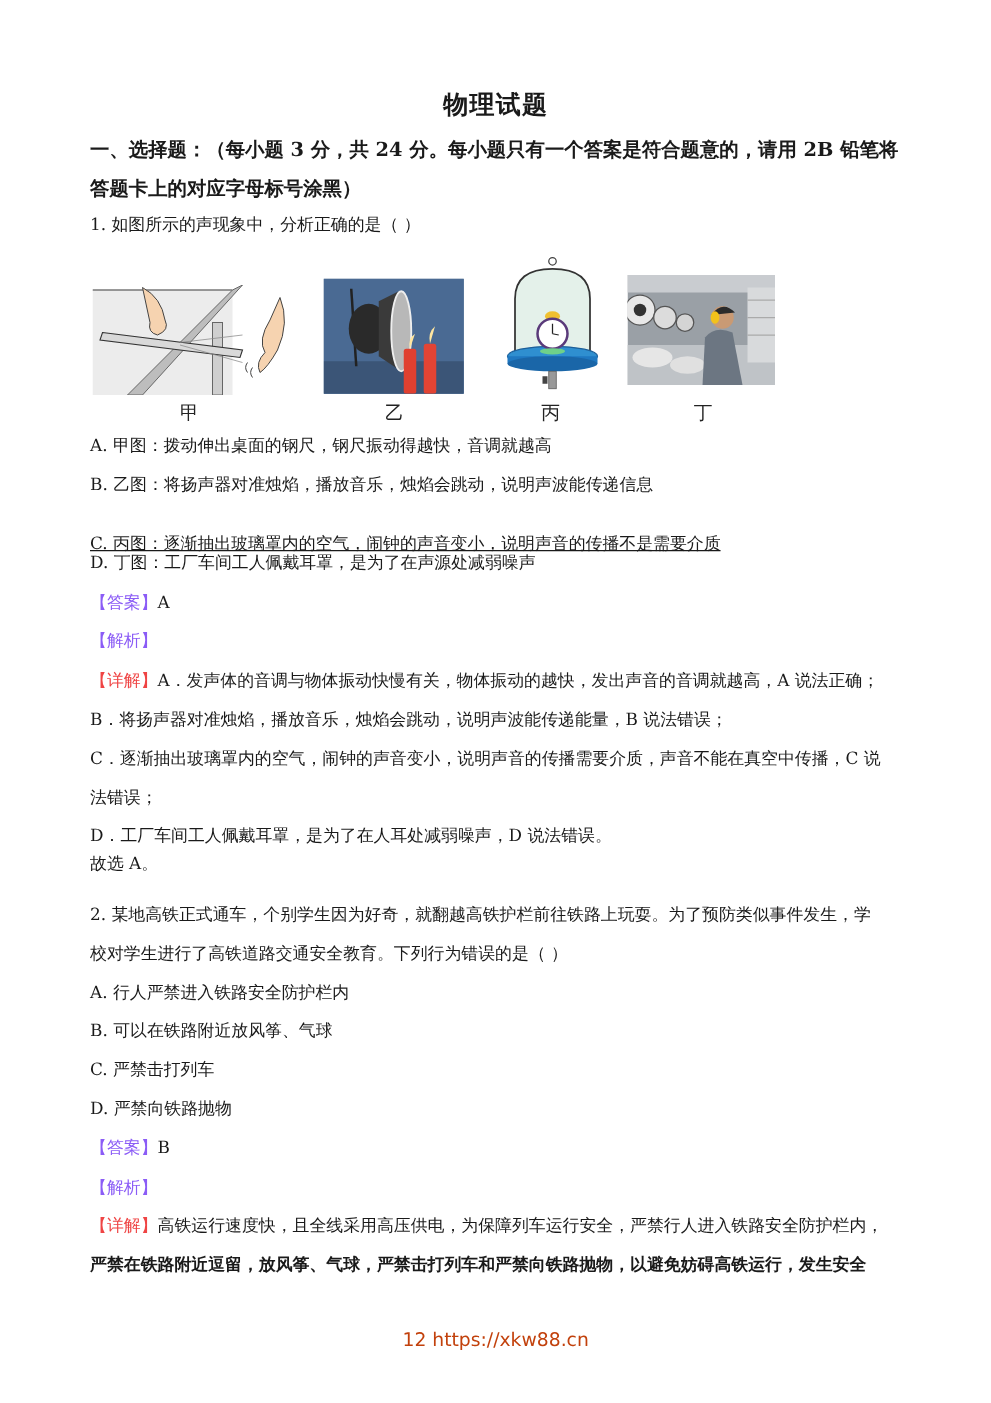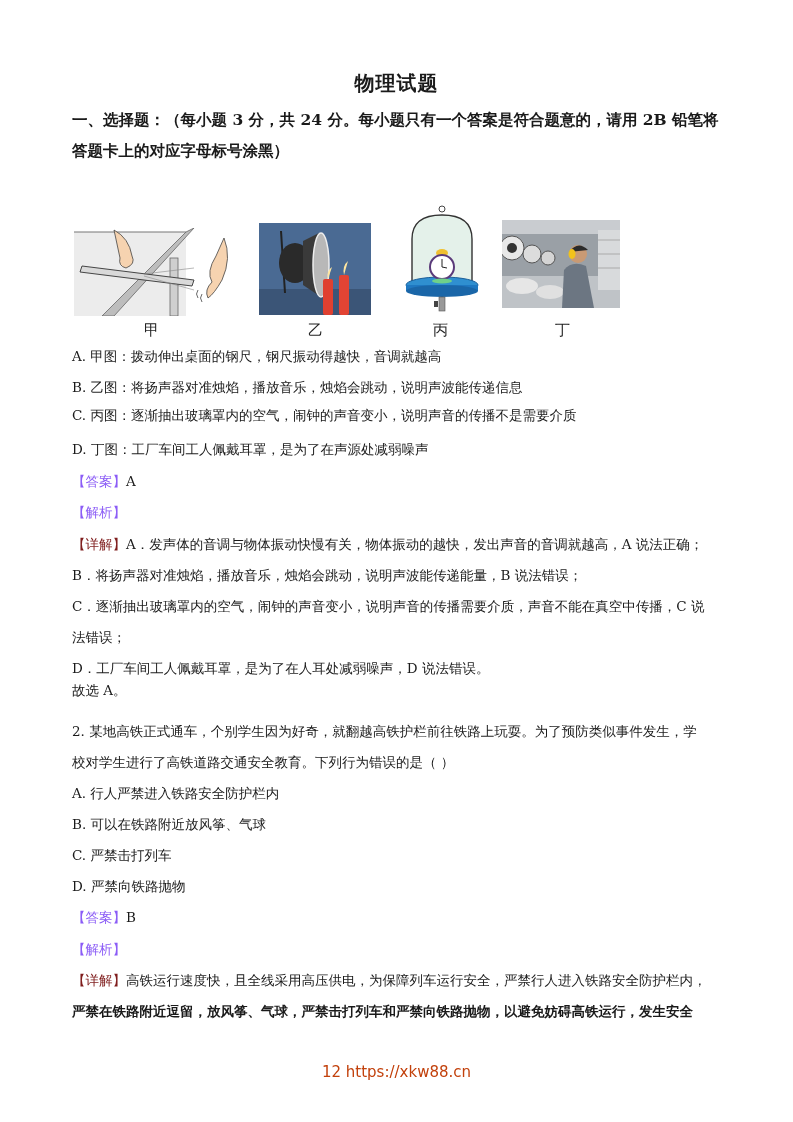--- a/index.html
+++ b/index.html
@@ -5,36 +5,37 @@
   html, body { margin: 0; padding: 0; background: #ffffff; }
   body { width: 793px; height: 1122px; position: relative; overflow: hidden;
          font-family: "DejaVu Serif", "Liberation Serif", serif; color: #1a1a1a; }
   .page { position: absolute; left: 0; top: 0; width: 793px; height: 1122px; }
   .title { position: absolute; top: 70px; left: 0; width: 793px; text-align: center;
            font-size: 20px; font-weight: bold; letter-spacing: 1px; }
   .section { position: absolute; left: 72px; width: 652px; top: 104px;
              font-size: 15.5px; font-weight: bold; line-height: 31px; }
   .line { position: absolute; left: 72px; width: 652px; font-size: 13.5px; white-space: nowrap; }
   .label-blue { color: #8b5cf6; }
-  .label-black { color: #7f1d1d; }
+  .label-black { color: #ef4444; }
   .figures { position: absolute; top: 205px; left: 72px; width: 560px; height: 140px; }
   .fig { position: absolute; }
   .fig-caption { position: absolute; font-size: 15px; color: #222; font-family: "DejaVu Sans", sans-serif; }
   .footer { position: absolute; top: 1063px; left: 0; width: 793px; text-align: center;
             font-family: "DejaVu Sans", "Liberation Sans", sans-serif; font-size: 15px; color: #c2410c; }
 </style>
 </head>
 <body>
 
 <div class="page">
 
   <div class="title">物理试题</div>
 
   <div class="section">一、选择题：（每小题 3 分，共 24 分。每小题只有一个答案是符合题意的，请用 2B 铅笔将答题卡上的对应字母标号涂黑）</div>
 
+  <div class="line" style="top:171px;">1. 如图所示的声现象中，分析正确的是（    ）</div>
 
   <div class="figures">
 
     <div class="fig" style="left:2px; top:23px; width:168px; height:88px;">
       <svg width="168" height="88" viewBox="0 0 168 88">
         <polygon points="0,4 112,4 112,88 0,88" fill="#ececec"></polygon>
         <line x1="0" y1="4" x2="112" y2="4" stroke="#777" stroke-width="1.2"></line>
         <polygon points="112,4 120,0 40,88 28,88" fill="#bdbdbd" stroke="#666" stroke-width="0.8"></polygon>
         <rect x="96" y="30" width="8" height="58" fill="#cfcfcf" stroke="#666" stroke-width="0.8"></rect>
         <polygon points="8,38 120,52 118,58 6,44" fill="#d9d9d9" stroke="#333" stroke-width="0.9"></polygon>
@@ -100,21 +101,21 @@
         <line x1="96" y1="20" x2="118" y2="20" stroke="#aaa"></line>
         <line x1="96" y1="34" x2="118" y2="34" stroke="#aaa"></line>
         <line x1="96" y1="48" x2="118" y2="48" stroke="#aaa"></line>
       </svg>
     </div>
     <div class="fig-caption" style="left:483px; top:116px;">丁</div>
   </div>
 
   <div class="line" style="top:348px;">A. 甲图：拨动伸出桌面的钢尺，钢尺振动得越快，音调就越高</div>
   <div class="line" style="top:379px;">B. 乙图：将扬声器对准烛焰，播放音乐，烛焰会跳动，说明声波能传递信息</div>
-  <div class="line" style="top:407px;">C. 丙图：逐渐抽出玻璃罩内的空气，闹钟的声音变小，说明声音的传播不是需要介质</div>
+  <div class="line" style="top:426px;text-decoration:underline;">C. 丙图：逐渐抽出玻璃罩内的空气，闹钟的声音变小，说明声音的传播不是需要介质</div>
   <div class="line" style="top:441px;">D. 丁图：工厂车间工人佩戴耳罩，是为了在声源处减弱噪声</div>
 
   <div class="line" style="top:473px;">
     <span class="label-blue">【答案】</span><span>A</span>
   </div>
   <div class="line" style="top:504px;">
     <span class="label-blue">【解析】</span>
   </div>
   <div class="line" style="top:536px;">
     <span class="label-black">【详解】</span><span>A．发声体的音调与物体振动快慢有关，物体振动的越快，发出声音的音调就越高，A 说法正确；</span>

